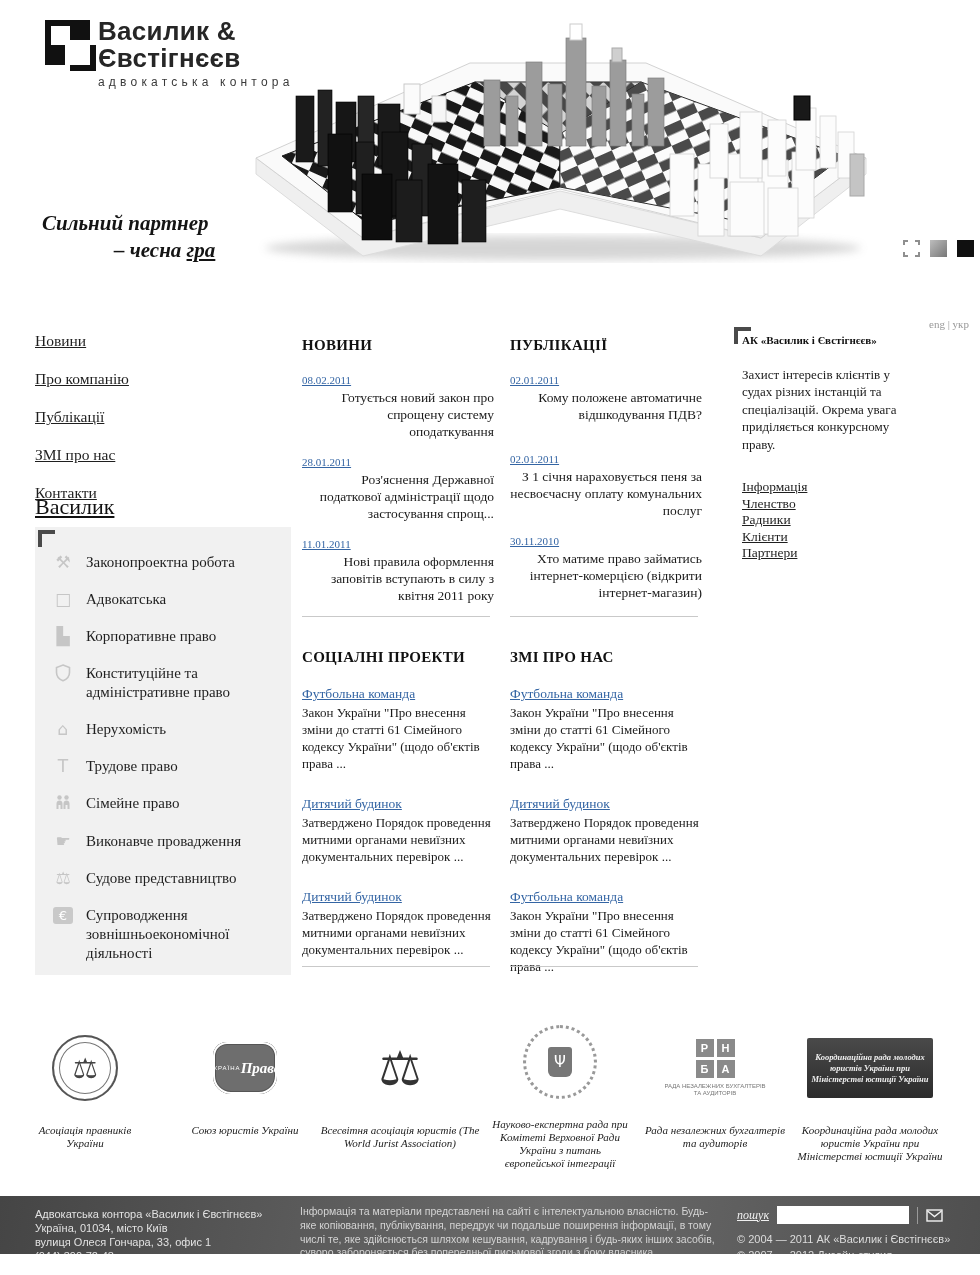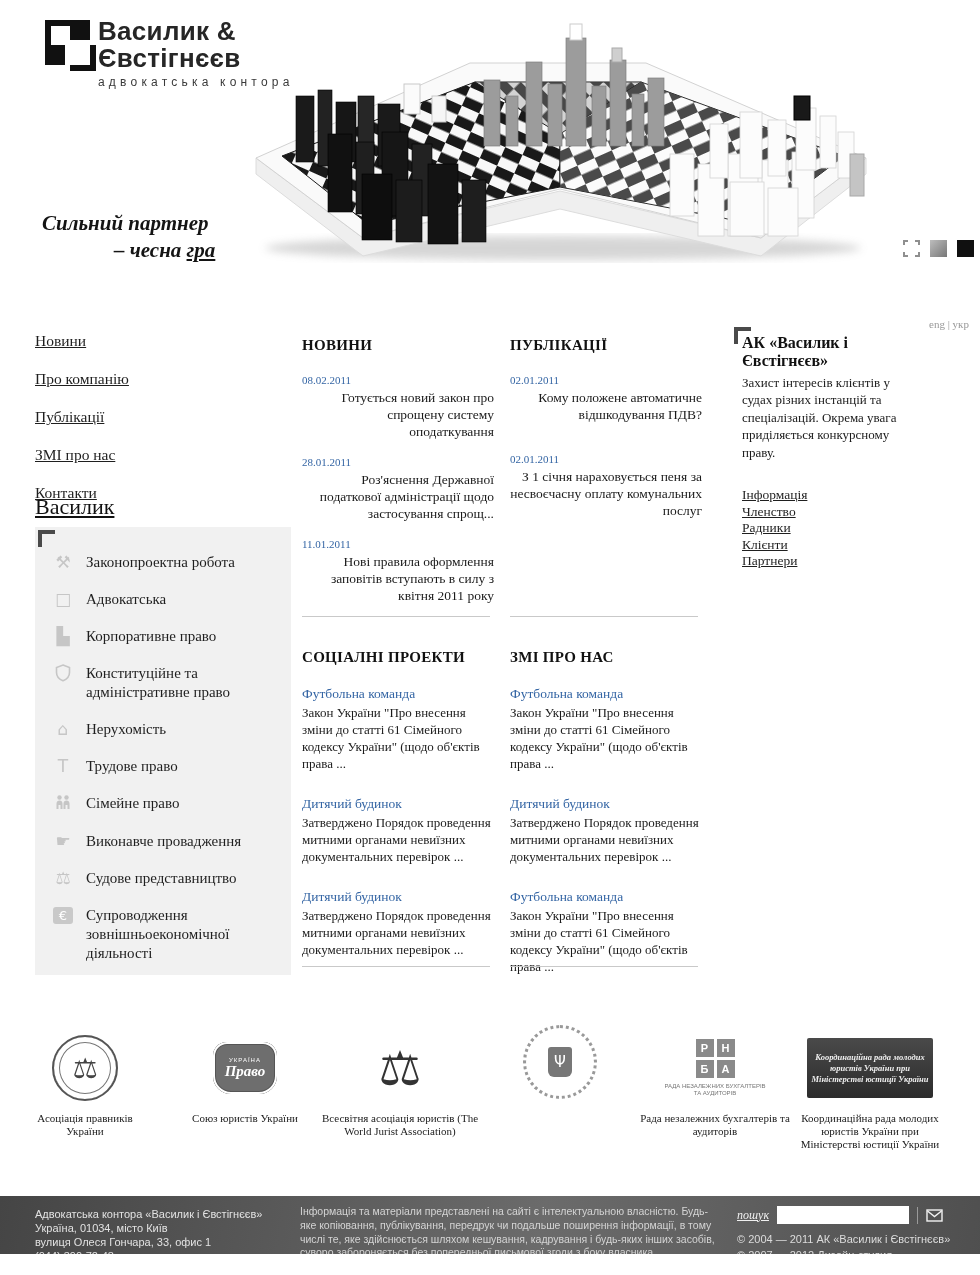--- a/index.html
+++ b/index.html
@@ -39,41 +39,41 @@
   .svc-row{display:flex;gap:13px;margin-bottom:18px;align-items:flex-start;cursor:pointer;}
   .svc-ic{flex:none;width:20px;text-align:center;color:#c6c6c6;font-size:17px;line-height:19px;
           font-family:"DejaVu Sans",sans-serif;}
   .svc-ic.euro{background:#c9c9c9;color:#fff;border-radius:3px;font-size:13px;height:17px;line-height:17px;margin-top:1px;}
   .svc-lb{font-size:15px;line-height:19px;color:#1f1f1f;}
   
   .col{position:absolute;width:192px;}
   .col h3{margin:0 0 20px;font-size:15px;letter-spacing:.3px;color:#111;}
   .item{margin-bottom:16px;}
   .dt{font-size:11px;}
-  .dt a,.ttl a{color:#3465a4;margin-top:28px;}
+  .dt a,.ttl a{color:#3465a4;text-decoration:underline;margin-top:28px;}
   .item p{margin:3px 0 0;font-size:13.5px;line-height:17px;color:#1b1b1b;text-align:right;}
   .ttl{font-size:13.5px;}
   .item2{margin-bottom:19px;}
   .item2 p{margin:2px 0 0;font-size:13px;line-height:17px;color:#1b1b1b;}
   .rule{position:absolute;width:188px;height:1px;background:#c9c9c9;}
   
   .about{position:absolute;left:742px;top:334px;width:174px;}
-  .about h4{margin:0 0 4px;font-size:16px;color:#111;}
+  .about h4{margin:0 0 20px;font-size:11px;color:#111;}
   .about p{margin:0;font-size:13px;line-height:17.4px;color:#1b1b1b;}
   .about-links{margin-top:26px;}
   .about-links a{display:block;font-size:13.5px;line-height:16.5px;color:#1f1f1f;text-decoration:underline;}
   
   .partner{position:absolute;top:1028px;text-align:center;cursor:pointer;}
   .plogo{height:80px;display:flex;align-items:center;justify-content:center;}
-  .pcap{font-size:11px;line-height:13px;color:#222;margin-top:4px;}
+  .pcap{font-size:11px;line-height:13px;color:#222;margin-top:16px;font-style:italic;}
   .seal{width:62px;height:62px;border-radius:50%;border:2px solid #555;display:flex;
         align-items:center;justify-content:center;box-shadow:inset 0 0 0 5px #fff,inset 0 0 0 6px #777;}
   .seal span{font-family:"DejaVu Sans",sans-serif;font-size:28px;color:#444;}
   .shieldlogo{width:64px;height:52px;background:#6e6e6e;border-radius:14px 14px 18px 18px;
-        color:#fff;display:flex;flex-direction:column;align-items:center;justify-content:center;
+        color:#fff;display:flex;flex-direction:row;align-items:center;justify-content:center;
         box-shadow:inset 0 0 0 2px #fff,inset 0 0 0 3px #555;}
   .shieldlogo .t{font-size:6px;letter-spacing:1px;font-family:"Liberation Sans",sans-serif;}
   .shieldlogo .m{font-style:italic;font-size:15px;font-weight:700;}
   .wja{font-family:"DejaVu Sans",sans-serif;font-size:48px;color:#333;line-height:54px;}
   .eustars{position:relative;width:68px;height:68px;border:3px dotted #999;border-radius:50%;
         display:flex;align-items:center;justify-content:center;}
   .trident{width:24px;height:30px;background:#777;border-radius:3px 3px 6px 6px;color:#fff;
         font-family:"DejaVu Sans",sans-serif;font-size:15px;line-height:30px;text-align:center;}
   .rnba{display:flex;flex-direction:column;align-items:center;}
   .rnba-grid{display:grid;grid-template-columns:18px 18px;gap:3px;}
@@ -296,20 +296,24 @@
   <div class="col" style="left:510px;top:337px;">
     <h3>ПУБЛІКАЦІЇ</h3>
     <div class="item">
       <div class="dt"><a>02.01.2011</a></div>
       <p>Кому положене автоматичне відшкодування ПДВ?</p>
     </div>
     <div class="item" style="margin-top:30px;">
       <div class="dt"><a>02.01.2011</a></div>
       <p>З 1 січня нараховується пеня за несвоєчасну оплату комунальних послуг</p>
     </div>
+    <div class="item">
+      <div class="dt"><a>30.11.2010</a></div>
+      <p>Хто матиме право займатись інтернет-комерцією (відкрити інтернет-магазин)</p>
+    </div>
   </div>
 
   <div class="rule" style="left:302px;top:616px;"></div>
   <div class="rule" style="left:510px;top:616px;"></div>
 
   <div class="col" style="left:302px;top:649px;">
     <h3>СОЦІАЛНІ ПРОЕКТИ</h3>
     <div class="item2">
       <div class="ttl"><a>Футбольна команда</a></div>
       <p>Закон України "Про внесення зміни до статті 61 Сімейного кодексу України" (щодо об'єктів права ...</p>
@@ -378,20 +382,21 @@
         <span class="wja">⚖</span>
       </div>
     <div class="pcap">Всесвітня асоціація юристів (The World Jurist Association)</div>
   </div>
   <div class="partner" style="left:490px;width:140px;top:1022px;">
     <div class="plogo">
         <div class="eustars">
           <div class="trident">Ψ</div>
         </div>
       </div>
+    <div class="pcap">Науково-експертна рада при Комітеті Верховної Ради України з питань європейської інтеграції</div>
   </div>
   <div class="partner" style="left:640px;width:150px;">
     <div class="plogo">
       <div class="rnba">
         <div class="rnba-grid">
           <span>Р</span>
           <span>Н</span>
           <span>Б</span>
           <span>А</span>
         </div>

